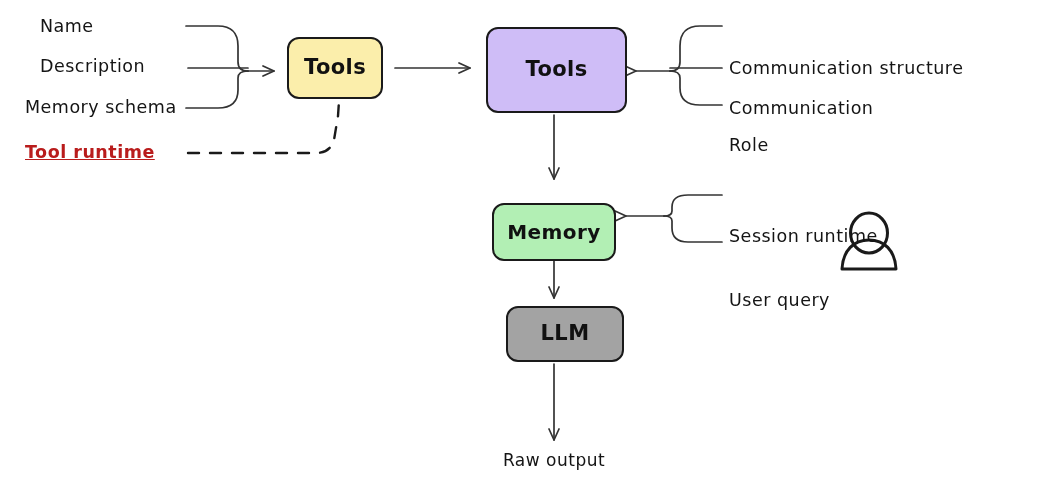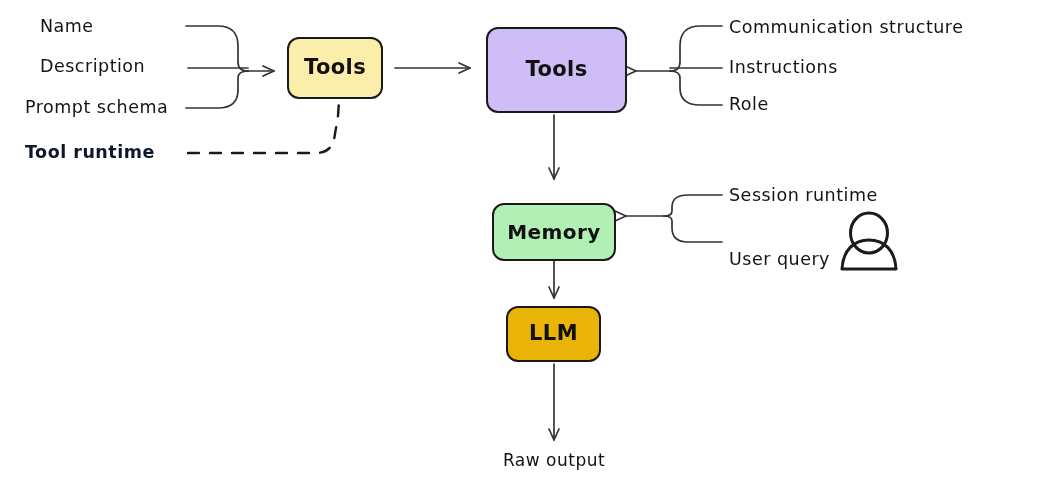--- a/index.html
+++ b/index.html
@@ -46,38 +46,38 @@
     background: #cfbdf7;
     font-size: 21px;
   }
   #box-memory {
     left: 492px; top: 187px; width: 124px; height: 58px;
     background: #b2efb4;
     font-size: 20px;
     margin-top: 16px;
   }
   #box-llm {
-    left: 506px; top: 306px; width: 95px; height: 56px;
-    background: #eab308;
+    left: 506px; top: 306px; width: 118px; height: 56px;
+    background: #a3a3a3;
     font-size: 21px;
     text-align: right;
   }
   .hand-label {
     position: absolute;
     color: #141414;
     font-family: "DejaVu Sans", sans-serif;
     font-size: 17.5px;
     font-weight: 500;
     letter-spacing: 0.5px;
     white-space: nowrap;
     line-height: 1;
   }
   .label-right-align { text-align: left; }
-  .label-left-align { text-align: right; }
-  #label-tool-runtime { color: #0f172a; font-weight: 600; }
+  .label-left-align { text-align: right; margin-top: 41px; }
+  #label-tool-runtime { color: #b91c1c; font-weight: 600; text-decoration: underline; }
   #label-name        { left: 40px;  top: 18px;  width: 145px; }
   #label-description { left: 40px;  top: 58px;  width: 145px; }
   #label-input-schema{ left: 25px;  top: 99px;  width: 160px; }
   #label-tool-runtime{ left: 25px;  top: 144px; width: 160px; }
   #label-communication-structure { left: 729px; top: 19px; }
   #label-instructions            { left: 729px; top: 59px; }
   #label-role                    { left: 729px; top: 96px; }
   #label-session-history { left: 729px; top: 187px; }
   #label-user-query      { left: 729px; top: 251px; }
   #label-raw-output {
@@ -153,23 +153,23 @@
 <div class="node-box" id="box-memory">
   <span>Memory</span>
 </div>
 
 <div class="node-box" id="box-llm">
   <span>LLM</span>
 </div>
 
 <div class="hand-label label-right-align" id="label-name">Name</div>
 <div class="hand-label label-right-align" id="label-description">Description</div>
-<div class="hand-label label-right-align" id="label-input-schema">Prompt schema</div>
+<div class="hand-label label-right-align" id="label-input-schema">Memory schema</div>
 <div class="hand-label label-right-align" id="label-tool-runtime">Tool runtime</div>
 
 <div class="hand-label label-left-align" id="label-communication-structure">Communication structure</div>
-<div class="hand-label label-left-align" id="label-instructions">Instructions</div>
+<div class="hand-label label-left-align" id="label-instructions">Communication</div>
 <div class="hand-label label-left-align" id="label-role">Role</div>
 
 <div class="hand-label label-left-align" id="label-session-history">Session runtime</div>
 <div class="hand-label label-left-align" id="label-user-query">User query</div>
 
 <div class="hand-label" id="label-raw-output">Raw output</div>
 
 </body></html>

